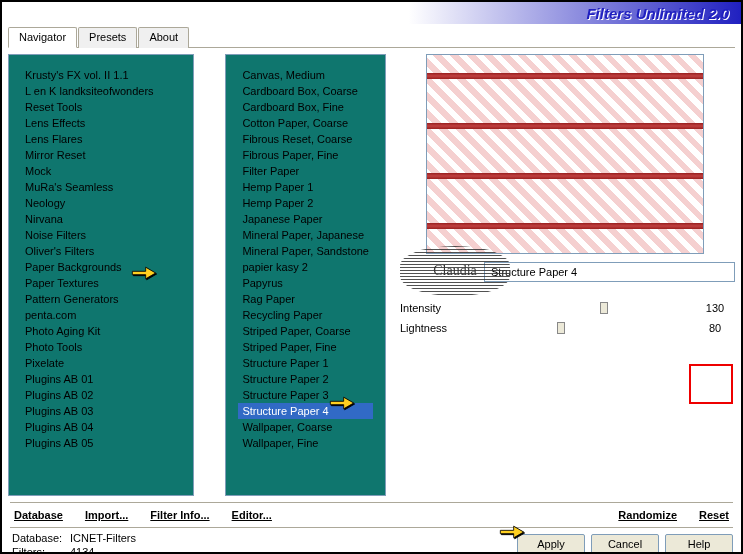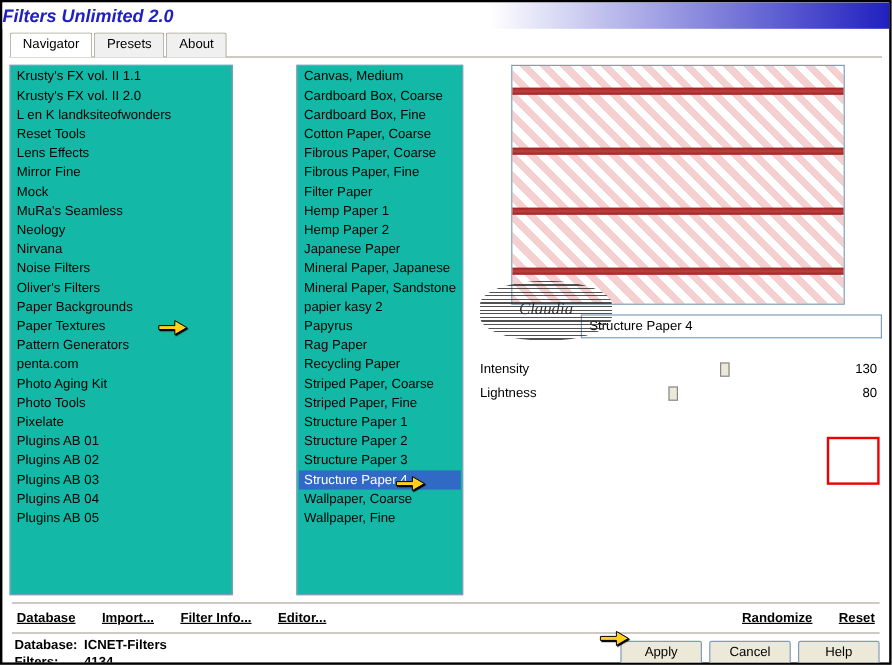--- a/index.html
+++ b/index.html
@@ -1,54 +1,54 @@
 <!DOCTYPE html>
 <html><head>
 <meta charset="utf-8">
 <style>
 * { margin: 0; padding: 0; box-sizing: border-box; font-family: Tahoma, Arial, sans-serif; font-size: 11px; }
 body { background: #fff; width: 743px; height: 554px; border: 2px solid #000; position: relative; overflow: hidden; }
-.header { background: linear-gradient(to right, #fff 0%, #fff 55%, #2020c0 100%); height: 22px; display: flex; justify-content: flex-start; align-items: center; padding-right: 12px; }
+.header { background: linear-gradient(to right, #fff 0%, #fff 55%, #2020c0 100%); height: 22px; display: flex; justify-content: flex-end; align-items: center; padding-right: 12px; }
 .header-title { color: #2020c0; font-weight: bold; font-style: italic; font-size: 15px; text-shadow: 1px 1px 0 #fff; }
 .tabs { display: flex; border-bottom: 1px solid #aca899; margin: 2px 6px 0 6px; }
 .tab { padding: 3px 10px 4px 10px; border: 1px solid #aca899; border-bottom: none; background: #f0f0f0; margin-right: 1px; border-radius: 2px 2px 0 0; cursor: pointer; position: relative; top: 1px; }
 .tab.active { background: #fff; border-bottom: 1px solid #fff; z-index: 2; }
 .main { display: flex; padding: 6px; gap: 4px; height: 454px; }
 .col { display: flex; flex-direction: column; }
-.list { border: 1px solid #7f9db9; background: #14b8a6; overflow-y: auto; overflow-x: hidden; padding: 1px; flex: 1; }
+.list { border: 1px solid #7f9db9; background: #0f766e; overflow-y: auto; overflow-x: hidden; padding: 12px; flex: 1; }
 .list-item { padding: 1px 4px; white-space: nowrap; cursor: pointer; line-height: 14px; }
 .list-item.selected { background: #316ac5; color: #fff; }
 .col1 { width: 186px; }
 .col2 { width: 188px; align-items: flex-end; }
 .col3 { flex: 1; padding-left: 4px; }
 .preview { width: 278px; height: 202px; border: 1px solid #7f9db9; margin: 0 auto 8px auto; background:
   repeating-linear-gradient(45deg, #f5d0d0 0 6px, #fff 6px 12px);
   position: relative; }
 .preview-bars { position: absolute; inset: 0; }
 .bar { position: absolute; left: 0; right: 0; height: 6px; background: linear-gradient(#9a2020, #c04040, #9a2020); }
 .filtname-row { border: 1px solid #7f9db9; padding: 3px 6px; margin-bottom: 10px; font-size: 11px; background: #fff; display:flex; align-items:center; }
 .bottom-bar1 { border-top: 1px solid #aca899; margin: 0 8px; padding: 6px 4px 4px 4px; display: flex; gap: 22px; }
 .link-btn { font-weight: bold; text-decoration: underline; cursor: pointer; }
 .bottom-bar1 .spacer { flex: 1; }
 .status { border-top: 1px solid #aca899; margin: 2px 8px 0 8px; padding: 4px 0 0 2px; display: flex; }
 .status-left { display: flex; flex-direction: column; gap: 2px; }
-.status-row { display: flex; font-weight: bold; }
+.status-row { display: flex; }
 .status-label { width: 58px; }
 .action-btns { margin-left: auto; display: flex; gap: 6px; align-items: flex-start; padding-top: 2px; }
 .btn { border: 1px solid #7f9db9; background: #ece9d8; padding: 3px 0; width: 68px; text-align: center; cursor: pointer; border-radius: 2px; }
 .pointer { position: absolute; width: 28px; height: 20px; z-index: 50; pointer-events: none; }
 .pointer svg { filter: drop-shadow(1px 1px 0 #000); }
-.watermark { position: absolute; left: 398px; top: 232px; width: 110px; height: 50px; z-index: 40; pointer-events:none; opacity:0.85;font-style:italic; }
+.watermark { position: absolute; left: 398px; top: 244px; width: 110px; height: 50px; z-index: 40; pointer-events:none; opacity:0.85; }
 .watermark .lines { position:absolute; inset:0; background: repeating-linear-gradient(#333 0 1px, transparent 1px 3px); border-radius: 50%/40%; }
 .watermark .txt { position:absolute; inset:0; display:flex; align-items:center; justify-content:center; font-family: cursive; font-size:14px; color:#111; }
 .slider-area { position: relative; height: 200px; margin-top: 6px; }
 .slider-row { display:flex; align-items:center; height:20px; }
 .slider-row .lbl { width: 86px; padding-left: 6px; }
 .slider-row .track { flex:1; height: 18px; position:relative; }
-.slider-row .val { width: 36px; text-align:right; padding-right:4px; }
+.slider-row .val { width: 36px; text-align:center; padding-right:4px; }
 .thumb { position:absolute; top:3px; width:8px; height:12px; background:#ece9d8; border:1px solid #888; }
 ::-webkit-scrollbar { width: 16px; }
 ::-webkit-scrollbar-track { background: #f0f0f0; border-left:1px solid #ccc; }
 ::-webkit-scrollbar-thumb { background: #c8c8c8; border:1px solid #888; }
 .redbox { position:absolute; right:2px; top:310px; width:44px; height:40px; border:2px solid #e00; }
 </style>
 </head>
 <body>
 
 <div class="header">
@@ -59,25 +59,25 @@
   <div class="tab active"><span>Navigator</span></div>
   <div class="tab"><span>Presets</span></div>
   <div class="tab"><span>About</span></div>
 </div>
 
 <div class="main">
 
   <div class="col col1">
     <div class="list" id="cat-list">
         <div class="list-item">Krusty's FX vol. II 1.1</div>
-        <div class="list-item">Krusty's FX vol. II 2.0</div>
         <div class="list-item">L en K landksiteofwonders</div>
         <div class="list-item">Reset Tools</div>
         <div class="list-item">Lens Effects</div>
-        <div class="list-item">Mirror Fine</div>
+        <div class="list-item">Lens Flares</div>
+        <div class="list-item">Mirror Reset</div>
         <div class="list-item">Mock</div>
         <div class="list-item">MuRa's Seamless</div>
         <div class="list-item">Neology</div>
         <div class="list-item">Nirvana</div>
         <div class="list-item">Noise Filters</div>
         <div class="list-item">Oliver's Filters</div>
         <div class="list-item">Paper Backgrounds</div>
         <div class="list-item">Paper Textures</div>
         <div class="list-item">Pattern Generators</div>
         <div class="list-item">penta.com</div>
@@ -91,21 +91,21 @@
         <div class="list-item">Plugins AB 05</div>
       </div>
   </div>
 
   <div class="col col2">
     <div class="list" id="filter-list">
         <div class="list-item">Canvas, Medium</div>
         <div class="list-item">Cardboard Box, Coarse</div>
         <div class="list-item">Cardboard Box, Fine</div>
         <div class="list-item">Cotton Paper, Coarse</div>
-        <div class="list-item">Fibrous Paper, Coarse</div>
+        <div class="list-item">Fibrous Reset, Coarse</div>
         <div class="list-item">Fibrous Paper, Fine</div>
         <div class="list-item">Filter Paper</div>
         <div class="list-item">Hemp Paper 1</div>
         <div class="list-item">Hemp Paper 2</div>
         <div class="list-item">Japanese Paper</div>
         <div class="list-item">Mineral Paper, Japanese</div>
         <div class="list-item">Mineral Paper, Sandstone</div>
         <div class="list-item">papier kasy 2</div>
         <div class="list-item">Papyrus</div>
         <div class="list-item">Rag Paper</div>

